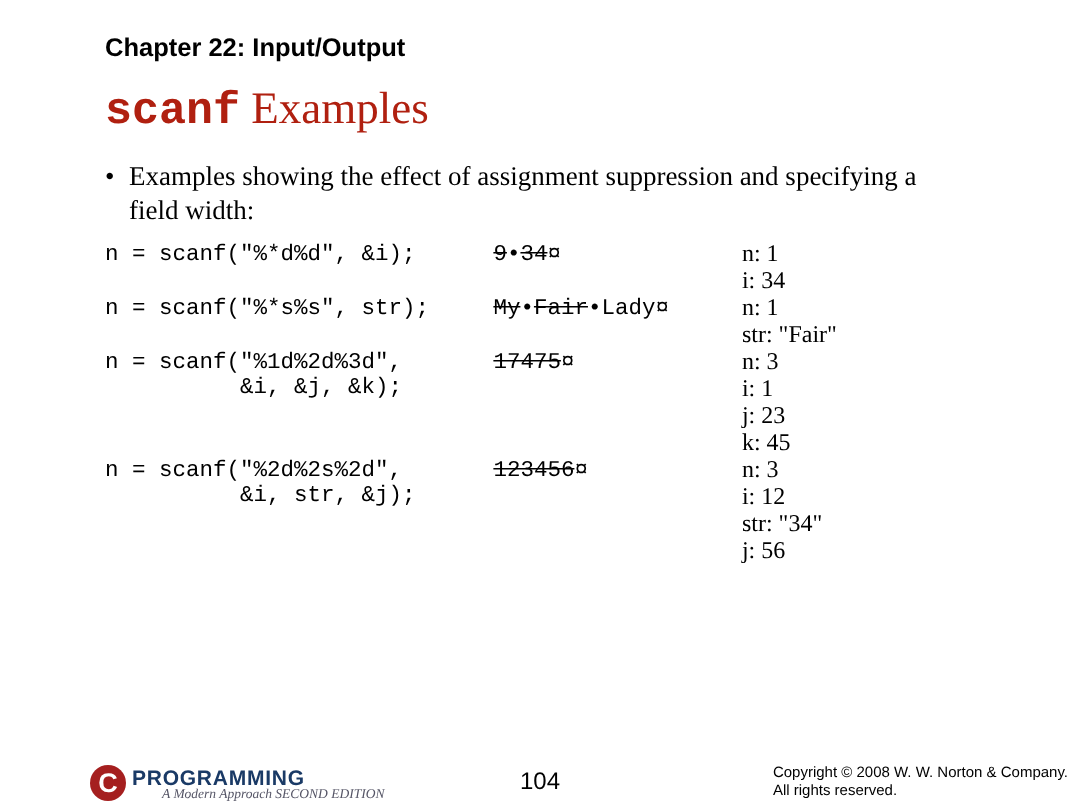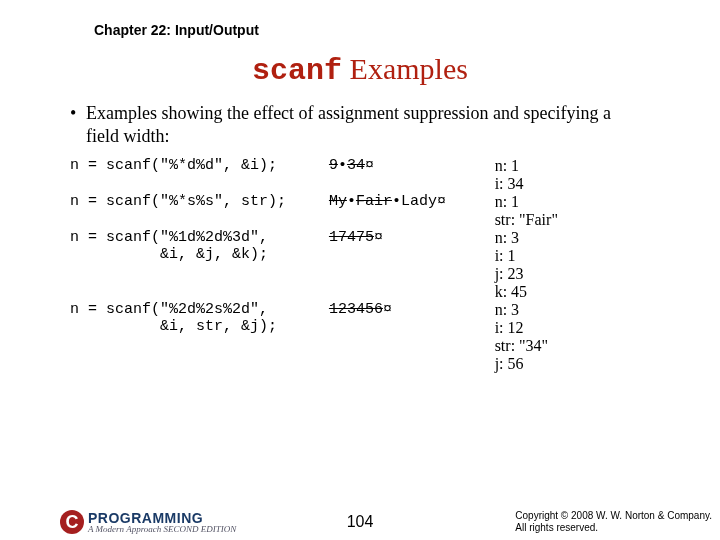--- a/index.html
+++ b/index.html
@@ -11,26 +11,24 @@
     color: #000;
     background: #fff;
     position: relative;
   }
   .page-wrap {
     padding: 22px 70px 0 70px;
   }
   .chapter {
     font-family: Arial, Helvetica, sans-serif;
     font-weight: bold;
-    font-size: 14px;
+    font-size: 17px;
     margin-bottom: 14px;
-    margin-left: 24px;
   }
   .title {
-    text-align: center;
     font-size: 30px;
     color: #b02010;
     margin-bottom: 14px;
   }
   .title .mono {
     font-family: "Courier New", monospace;
     font-weight: bold;
   }
   .bullet-wrap {
     font-size: 18px;
@@ -108,20 +106,21 @@
     font-size: 14px;
     color: #1a3a66;
     letter-spacing: 0.5px;
   }
   .logo .sub {
     font-family: "Times New Roman", serif;
     font-style: italic;
     font-size: 9px;
     color: #556;
     margin-top:-2px;
+    margin-left:20px;
   }
   .page-num {
     position: absolute;
     left: 50%;
     transform: translateX(-50%);
     font-family: Arial, sans-serif;
     font-size: 16px;
   }
   .copy {
     margin-left: auto;

